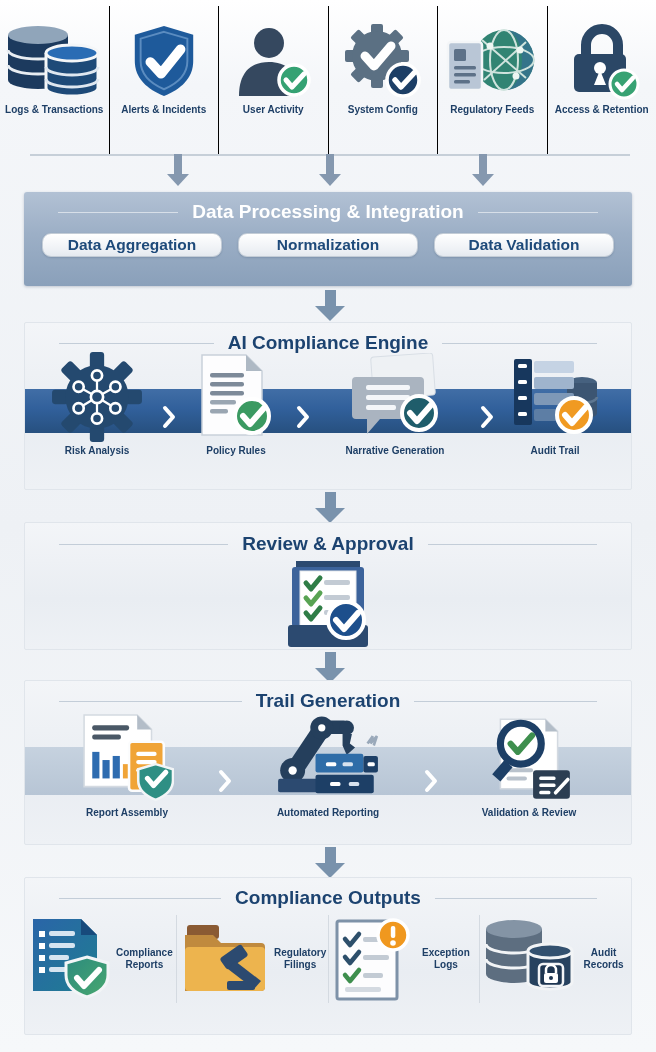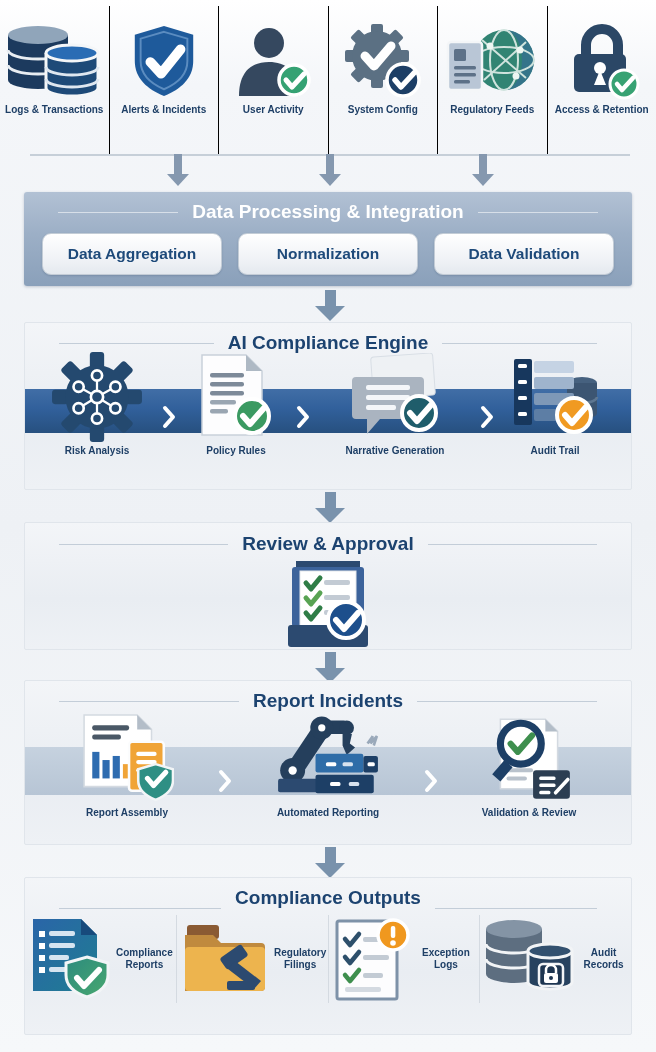--- a/index.html
+++ b/index.html
@@ -37,21 +37,21 @@
   .source-col + .source-col { border-left:1px solid #000000; }
   .source-icon { height:84px; display:flex; align-items:center; justify-content:center; }
   .connector-line { position:absolute; top:154px; left:30px; right:26px; height:2px; background:#c6cfd8; }
 
   
   .processing { position:absolute; top:192px; left:24px; width:608px; height:94px;
                 background:linear-gradient(180deg,#b2c1d4 0%,#9cafc6 45%,#8aa0ba 100%);
                 border-radius:3px; box-shadow:0 1px 3px rgba(40,60,90,.25); }
   .processing .section-title { margin-top:9px; }
   .proc-boxes { display:flex; gap:16px; padding:10px 18px 0 18px; }
-  .proc-box { flex:1; height:42px; display:flex; align-items:center; justify-content:center;
+  .proc-box { flex:1; height:24px; display:flex; align-items:center; justify-content:center;
               background:linear-gradient(180deg,#ffffff 0%,#eef1f5 70%,#e4e9ef 100%);
               border:1px solid #c3ccd6; border-radius:9px; box-shadow:0 1px 2px rgba(30,50,80,.18);
               color:#1e4a7a; font-size:15.5px; font-weight:bold; }
 
   
   .engine { top:322px; height:168px; }
   .engine .section-title { margin-top:9px; }
   .ribbon-blue { position:absolute; top:66px; left:0; right:0; height:44px;
                  background:linear-gradient(180deg,#416ea6 0%,#31609b 45%,#27507f 100%); }
   .engine-row { position:absolute; top:26px; left:0; right:16px; display:flex; justify-content:flex-end; }
@@ -68,21 +68,21 @@
   .report { top:680px; height:165px; }
   .report .section-title { margin-top:9px; }
   .ribbon-light { position:absolute; top:66px; left:0; right:0; height:48px;
                   background:linear-gradient(180deg,#c6d2df 0%,#b7c5d5 100%); }
   .report-row { position:absolute; top:28px; left:0; right:0; display:flex; justify-content:center; }
   .report-row .fi-icon { height:98px; }
   .report-row .chev { margin-top:60px; }
 
   
   .outputs { top:877px; height:158px; }
-  .outputs .section-title { margin-top:9px;align-items:flex-end; }
+  .outputs .section-title { margin-top:9px; }
   .out-row { display:flex; margin-top:6px; }
   .out-col { flex:1; display:flex; flex-direction:row; align-items:center; }
   .out-col + .out-col { border-left:1px solid #d4dae1; }
   .out-col .fi-icon { height:88px; display:flex; align-items:center; justify-content:center; }
 </style>
 </head>
 <body>
 
 <div class="page">
 
@@ -354,21 +354,21 @@
     </div>
   </div>
 
   <div class="arrow" style="top:652px; left:315px;">
       <div class="shaft"></div>
       <div class="head"></div>
     </div>
 
   <div class="panel report">
     <div class="section-title">
-        <span>Report Incidents</span>
+        <span>Trail Generation</span>
       </div>
     <div class="ribbon-light"></div>
     <div class="report-row">
 
       <div class="flow-item" style="width:180px;">
         <div class="fi-icon">
           <svg width="94" height="90" viewBox="0 0 92 88">
             <path d="M4,2 h52 l14,14 v56 H4 z" fill="#ffffff" stroke="#d4dae1" stroke-width="1.5"></path>
             <path d="M56,2 l14,14 h-14 z" fill="#b3bdc8"></path>
             <rect x="12" y="12" width="36" height="5" rx="2" fill="#4a5866"></rect>

